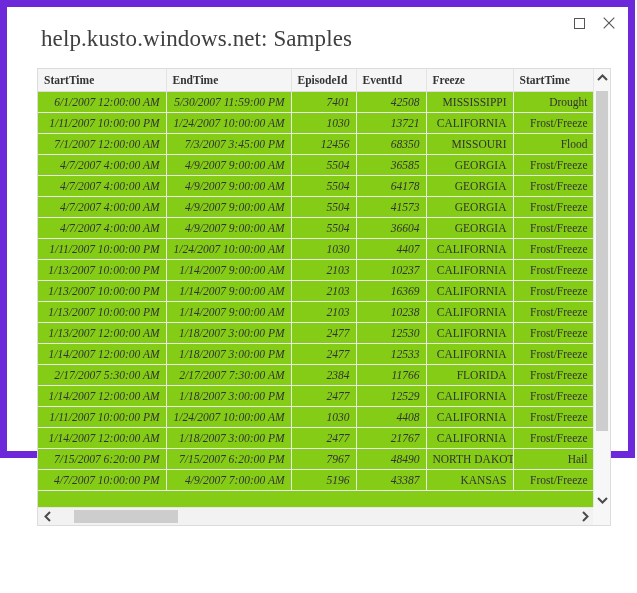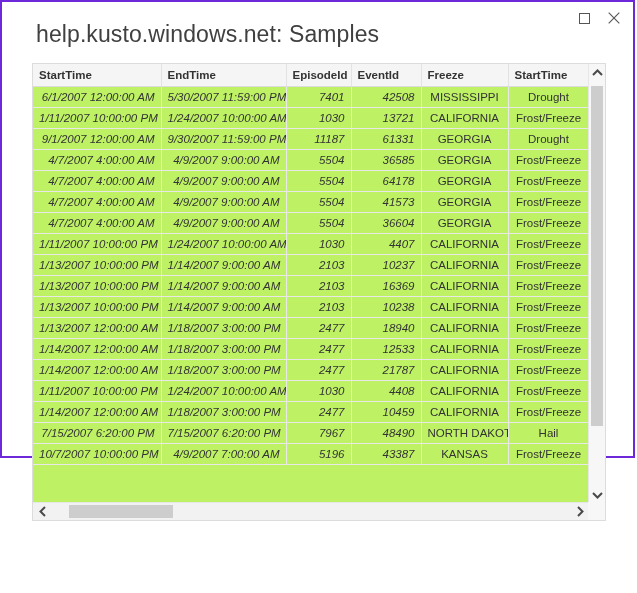--- a/index.html
+++ b/index.html
@@ -12,22 +12,23 @@
     background: #ffffff;
     font-family: "Liberation Sans", sans-serif;
     overflow: hidden;
   }
   #dialog {
     position: absolute;
     left: 0; top: 0;
     width: 635px;
     height: 458px;
     background: #ffffff;
-    border: 2px solid #6d28d9;
-    box-sizing: border-box;
+    border: 7px solid #6d28d9;
+    box-sizing: border-box;
+    font-family: Liberation Serif, serif;
   }
   
   #titlebar-controls {
     position: absolute;
     right: 4px;
     top: 2px;
     display: flex;
     align-items: center;
     height: 28px;
   }
@@ -55,21 +56,21 @@
   }
   
   #grid-wrapper {
     position: absolute;
     left: 30px;
     top: 61px;
     width: 574px;
     height: 458px;
     border: 1px solid #dcdcdc;
     box-sizing: border-box;
-    background: #bef264;
+    background: #84cc16;
     overflow: hidden;
   }
   #grid-area {
     position: absolute;
     left: 0; top: 0;
     width: 556px;
     height: 440px;
     overflow: hidden;
   }
   table.grid {
@@ -98,21 +99,21 @@
     border-right: 1px solid #e8e8e8;
     border-bottom: 1px solid #e8e8e8;
     color: #333333;
     font-size: 11.5px;
     white-space: nowrap;
     overflow: hidden;
     box-sizing: border-box;
   }
   td.num, th.num { text-align: right; }
   td.num { font-style: italic; }
-  td.txt { text-align: center; }
+  td.txt { text-align: right; }
   col.c0 { width: 128px; }
   col.c1 { width: 125px; }
   col.c2 { width: 65px; }
   col.c3 { width: 70px; }
   col.c4 { width: 87px; }
   col.c5 { width: 81px; }
   
   #vscroll {
     position: absolute;
     right: 0; top: 0;
@@ -241,26 +242,26 @@
             </tr>
             <tr>
               <td class="num">1/11/2007 10:00:00 PM</td>
               <td class="num">1/24/2007 10:00:00 AM</td>
               <td class="num">1030</td>
               <td class="num">13721</td>
               <td class="txt">CALIFORNIA</td>
               <td class="txt">Frost/Freeze</td>
             </tr>
             <tr>
-              <td class="num">9/1/2007 12:00:00 AM</td>
-              <td class="num">9/30/2007 11:59:00 PM</td>
-              <td class="num">11187</td>
-              <td class="num">61331</td>
-              <td class="txt">GEORGIA</td>
-              <td class="txt">Drought</td>
+              <td class="num">7/1/2007 12:00:00 AM</td>
+              <td class="num">7/3/2007 3:45:00 PM</td>
+              <td class="num">12456</td>
+              <td class="num">68350</td>
+              <td class="txt">MISSOURI</td>
+              <td class="txt">Flood</td>
             </tr>
             <tr>
               <td class="num">4/7/2007 4:00:00 AM</td>
               <td class="num">4/9/2007 9:00:00 AM</td>
               <td class="num">5504</td>
               <td class="num">36585</td>
               <td class="txt">GEORGIA</td>
               <td class="txt">Frost/Freeze</td>
             </tr>
             <tr>
@@ -316,66 +317,74 @@
               <td class="num">1/14/2007 9:00:00 AM</td>
               <td class="num">2103</td>
               <td class="num">10238</td>
               <td class="txt">CALIFORNIA</td>
               <td class="txt">Frost/Freeze</td>
             </tr>
             <tr>
               <td class="num">1/13/2007 12:00:00 AM</td>
               <td class="num">1/18/2007 3:00:00 PM</td>
               <td class="num">2477</td>
-              <td class="num">18940</td>
+              <td class="num">12530</td>
               <td class="txt">CALIFORNIA</td>
               <td class="txt">Frost/Freeze</td>
             </tr>
             <tr>
               <td class="num">1/14/2007 12:00:00 AM</td>
               <td class="num">1/18/2007 3:00:00 PM</td>
               <td class="num">2477</td>
               <td class="num">12533</td>
               <td class="txt">CALIFORNIA</td>
               <td class="txt">Frost/Freeze</td>
             </tr>
             <tr>
+              <td class="num">2/17/2007 5:30:00 AM</td>
+              <td class="num">2/17/2007 7:30:00 AM</td>
+              <td class="num">2384</td>
+              <td class="num">11766</td>
+              <td class="txt">FLORIDA</td>
+              <td class="txt">Frost/Freeze</td>
+            </tr>
+            <tr>
               <td class="num">1/14/2007 12:00:00 AM</td>
               <td class="num">1/18/2007 3:00:00 PM</td>
               <td class="num">2477</td>
-              <td class="num">21787</td>
+              <td class="num">12529</td>
               <td class="txt">CALIFORNIA</td>
               <td class="txt">Frost/Freeze</td>
             </tr>
             <tr>
               <td class="num">1/11/2007 10:00:00 PM</td>
               <td class="num">1/24/2007 10:00:00 AM</td>
               <td class="num">1030</td>
               <td class="num">4408</td>
               <td class="txt">CALIFORNIA</td>
               <td class="txt">Frost/Freeze</td>
             </tr>
             <tr>
               <td class="num">1/14/2007 12:00:00 AM</td>
               <td class="num">1/18/2007 3:00:00 PM</td>
               <td class="num">2477</td>
-              <td class="num">10459</td>
+              <td class="num">21767</td>
               <td class="txt">CALIFORNIA</td>
               <td class="txt">Frost/Freeze</td>
             </tr>
             <tr>
               <td class="num">7/15/2007 6:20:00 PM</td>
               <td class="num">7/15/2007 6:20:00 PM</td>
               <td class="num">7967</td>
               <td class="num">48490</td>
               <td class="txt">NORTH DAKOTA</td>
               <td class="txt">Hail</td>
             </tr>
             <tr>
-              <td class="num">10/7/2007 10:00:00 PM</td>
+              <td class="num">4/7/2007 10:00:00 PM</td>
               <td class="num">4/9/2007 7:00:00 AM</td>
               <td class="num">5196</td>
               <td class="num">43387</td>
               <td class="txt">KANSAS</td>
               <td class="txt">Frost/Freeze</td>
             </tr>
           </tbody>
       </table>
     </div>
 

